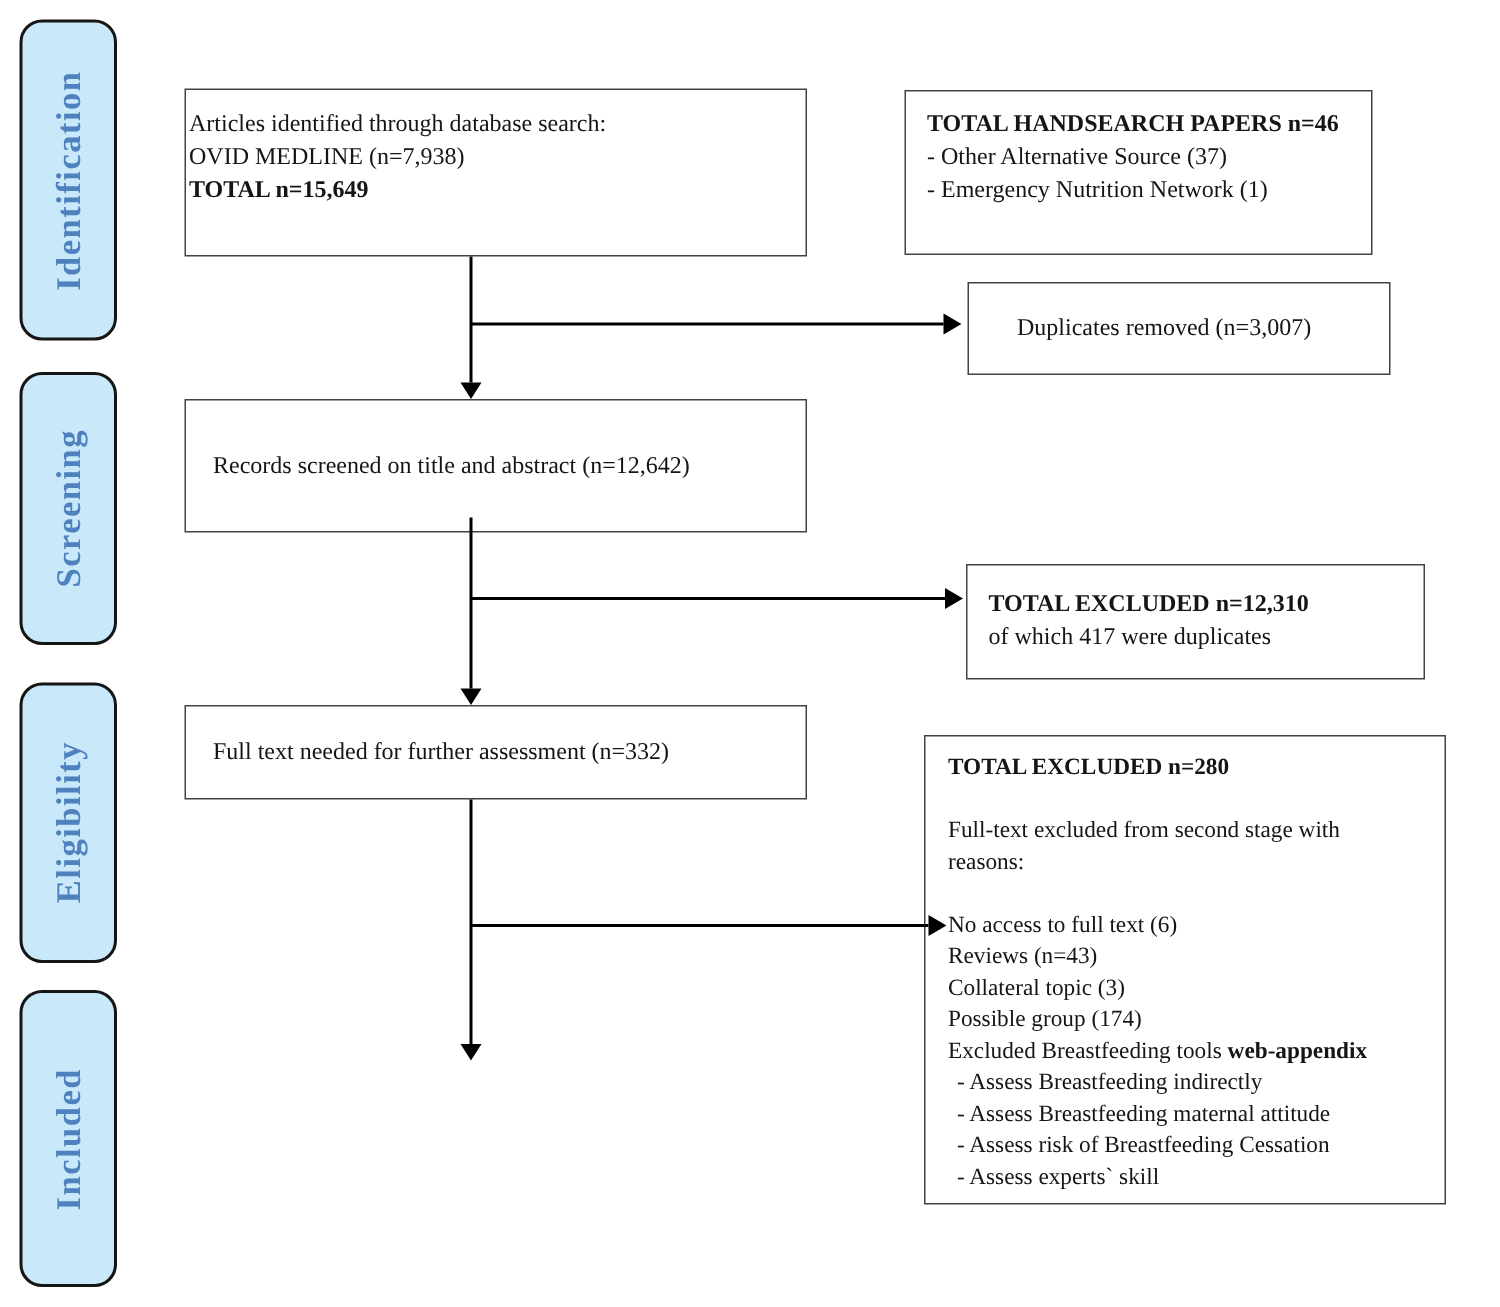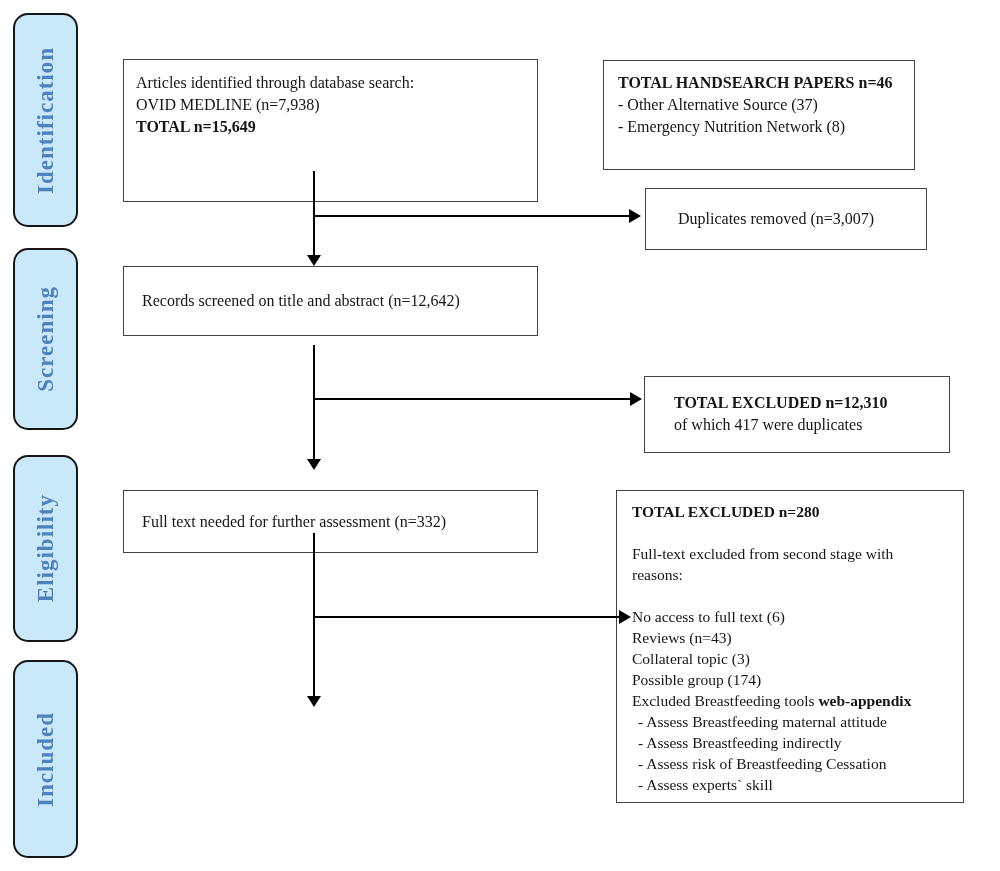--- a/index.html
+++ b/index.html
@@ -45,26 +45,26 @@
     position: absolute;
     background: #ffffff;
     border: 1.5px solid var(--box-border, #424242);
     box-sizing: border-box;
     font-size: 16px;
     line-height: 22px;
   }
   .line { min-height: 22px; }
   b.tt { font-weight: bold; }
 
-  #box-db     { left: 123px; top: 59px;  width: 415px; height: 143px; padding: 12px 12px; }
+  #box-db     { left: 123px; top: 59px;  width: 415px; height: 112px; padding: 12px 2px; }
   #box-hand   { left: 603px; top: 60px;  width: 312px; height: 110px; padding: 11px 14px; }
   #box-dup    { left: 645px; top: 188px; width: 282px; height: 62px;  padding: 0 32px; display: flex; align-items: center; }
-  #box-screen { left: 123px; top: 266px; width: 415px; height: 70px;  padding: 0 18px; display: flex; align-items: center; }
-  #box-excl1  { left: 644px; top: 376px; width: 306px; height: 77px;  padding: 15px 29px; }
-  #box-full   { left: 123px; top: 470px; width: 415px; height: 63px;  padding: 0 18px; display: flex; align-items: center; margin-top: 20px; }
+  #box-screen { left: 123px; top: 266px; width: 415px; height: 89px;  padding: 0 18px; display: flex; align-items: center; }
+  #box-excl1  { left: 644px; top: 376px; width: 306px; height: 77px;  padding: 15px 14px; }
+  #box-full   { left: 123px; top: 470px; width: 415px; height: 63px;  padding: 0 18px; display: flex; align-items: center; }
   #box-excl2  { left: 616px; top: 490px; width: 348px; height: 313px; padding: 10px 15px; font-size: 15.5px; line-height: 21px; }
   #box-excl2 .line { min-height: 21px; }
   #box-excl2 .sub { padding-left: 6px; }
   #box-incl   { left: 122px; top: 707px; width: 418px; height: 90px;  padding: 12px 18px; }
 
   
   .vline, .hline { position: absolute; background: var(--arrow, #000000); }
   .vline { width: 2px; }
   .hline { height: 2px; }
   .arr-down {
@@ -114,21 +114,21 @@
 
   <div class="fbox" id="box-db">
     <div class="line">Articles identified through database search:</div>
     <div class="line">OVID MEDLINE (n=7,938)</div>
     <div class="line"><b class="tt">TOTAL n=15,649</b></div>
   </div>
 
   <div class="fbox" id="box-hand">
     <div class="line"><b class="tt">TOTAL HANDSEARCH PAPERS n=46</b></div>
     <div class="line">- Other Alternative Source (37)</div>
-    <div class="line">- Emergency Nutrition Network (8)</div>
+    <div class="line">- Emergency Nutrition Network (1)</div>
   </div>
 
   <div class="fbox" id="box-dup">
     <div class="line">Duplicates removed (n=3,007)</div>
   </div>
 
   <div class="fbox" id="box-screen">
     <div class="line">Records screened on title and abstract (n=12,642)</div>
   </div>
 
@@ -145,22 +145,22 @@
     <div class="line"><b class="tt">TOTAL EXCLUDED n=280</b></div>
     <div class="line blank"></div>
     <div class="line">Full-text excluded from second stage with</div>
     <div class="line">reasons:</div>
     <div class="line blank"></div>
     <div class="line">No access to full text (6)</div>
     <div class="line">Reviews (n=43)</div>
     <div class="line">Collateral topic (3)</div>
     <div class="line">Possible group (174)</div>
     <div class="line"><span>Excluded Breastfeeding tools </span><b class="tt">web-appendix</b></div>
+    <div class="line sub">- Assess Breastfeeding indirectly</div>
     <div class="line sub">- Assess Breastfeeding maternal attitude</div>
-    <div class="line sub">- Assess Breastfeeding indirectly</div>
     <div class="line sub">- Assess risk of Breastfeeding Cessation</div>
     <div class="line sub">- Assess experts` skill</div>
   </div>
 
 
   <div class="vline" id="v1"></div>
   <div class="arr-down" id="a-d1"></div>
   <div class="hline" id="h1"></div>
   <div class="arr-right" id="a-r1"></div>
 

